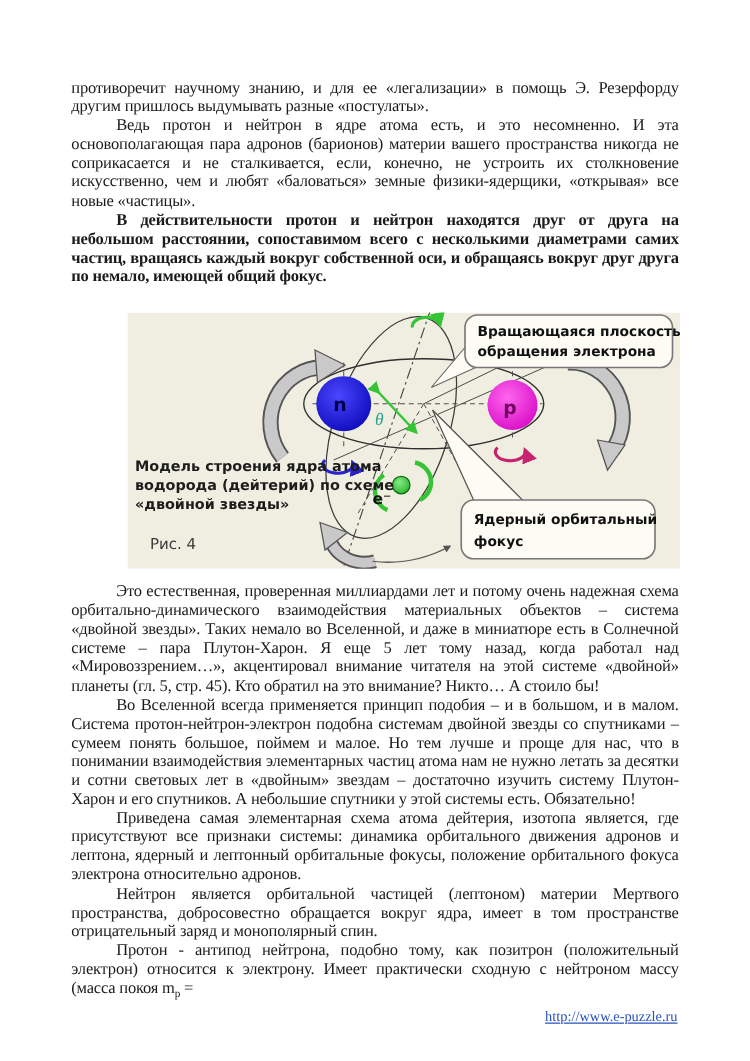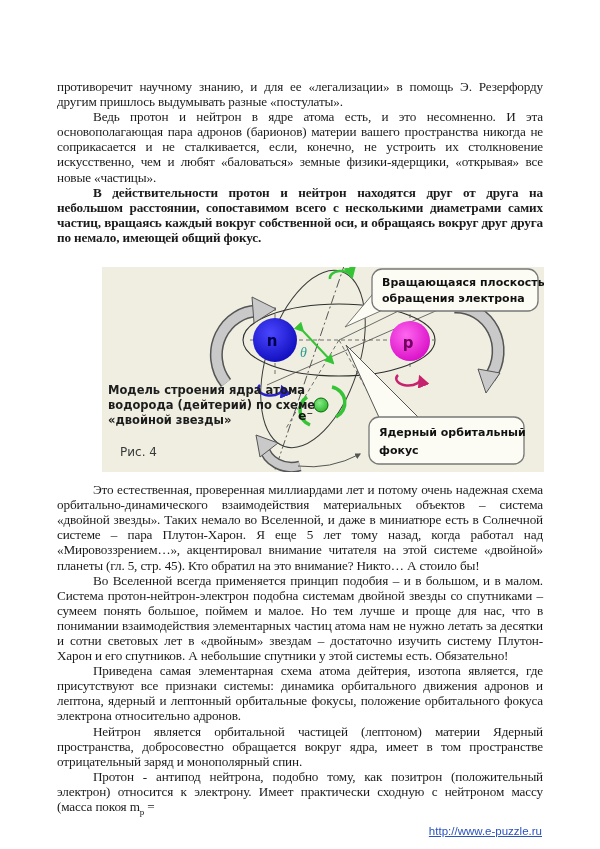--- a/index.html
+++ b/index.html
@@ -2,35 +2,35 @@
 <html><head>
 <meta charset="utf-8">
 <style>
   html,body { margin:0; padding:0; }
   body {
     width:600px; height:849px; overflow:hidden;
     background:#ffffff;
     font-family:"Liberation Serif", serif;
     color:#1b1b1b;
   }
-  .content { padding:79px 57px 0 57px; }
+  .content { padding:62px 57px 0 57px; }
   p.para {
     margin:0;
     font-size:13.2px;
     line-height:15.1px;
     letter-spacing:-0.15px;
     text-align:justify;
     text-indent:36px;
   }
   p.para.first { text-indent:0; }
   p.para.bold { font-weight:bold; }
   .figure-wrap { margin:22px 0 10px 45px; width:442px; height:205px; }
   .fig-sans { font-family:"DejaVu Sans", sans-serif; }
   .footer { text-align:right; margin-top:5px; padding-right:1px;
-            font-family:Liberation Sans, sans-serif; font-size:11.5px; }
+            font-family:Liberation Serif, serif; font-size:11.5px; }
   .footer a { color:#2a52be; text-decoration:underline; cursor:pointer; }
   sub { font-size:9px; }
 </style>
 </head>
 <body>
 
 <div class="content">
 
   <p class="para first">противоречит научному знанию, и для ее «легализации» в помощь Э. Резерфорду другим пришлось выдумывать разные «постулаты».</p>
   <p class="para">Ведь протон и нейтрон в ядре атома есть, и это несомненно. И эта основополагающая пара адронов (барионов) материи вашего пространства никогда не соприкасается и не сталкивается, если, конечно, не устроить их столкновение искусственно, чем и любят «баловаться» земные физики-ядерщики, «открывая» все новые «частицы».</p>
@@ -138,20 +138,20 @@
         <text x="6" y="142" class="fig-sans" font-size="11.5" font-weight="bold" fill="#1c1c1c">водорода (дейтерий) по схеме</text>
         <text x="6" y="157" class="fig-sans" font-size="11.5" font-weight="bold" fill="#1c1c1c">«двойной звезды»</text>
       </g>
       <text x="18" y="189" class="fig-sans" font-size="12" fill="#3a3a3a">Рис. 4</text>
     </svg>
   </div>
 
   <p class="para">Это естественная, проверенная миллиардами лет и потому очень надежная схема орбитально-динамического взаимодействия материальных объектов – система «двойной звезды». Таких немало во Вселенной, и даже в миниатюре есть в Солнечной системе – пара Плутон-Харон. Я еще 5 лет тому назад, когда работал над «Мировоззрением…», акцентировал внимание читателя на этой системе «двойной» планеты (гл. 5, стр. 45). Кто обратил на это внимание? Никто… А стоило бы!</p>
   <p class="para">Во Вселенной всегда применяется принцип подобия – и в большом, и в малом. Система протон-нейтрон-электрон подобна системам двойной звезды со спутниками – сумеем понять большое, поймем и малое. Но тем лучше и проще для нас, что в понимании взаимодействия элементарных частиц атома нам не нужно летать за десятки и сотни световых лет в «двойным» звездам – достаточно изучить систему Плутон-Харон и его спутников. А небольшие спутники у этой системы есть. Обязательно!</p>
   <p class="para">Приведена самая элементарная схема атома дейтерия, изотопа является, где присутствуют все признаки системы: динамика орбитального движения адронов и лептона, ядерный и лептонный орбитальные фокусы, положение орбитального фокуса электрона относительно адронов.</p>
-  <p class="para">Нейтрон является орбитальной частицей (лептоном) материи Ядерный пространства, добросовестно обращается вокруг ядра, имеет в том пространстве отрицательный заряд и монополярный спин.</p>
+  <p class="para">Нейтрон является орбитальной частицей (лептоном) материи Мертвого пространства, добросовестно обращается вокруг ядра, имеет в том пространстве отрицательный заряд и монополярный спин.</p>
   <p class="para"><span>Протон - антипод нейтрона, подобно тому, как позитрон (положительный электрон) относится к электрону. Имеет практически сходную с нейтроном массу (масса покоя m</span><sub>p</sub><span> =</span></p>
 
   <div class="footer">
     <a>http://www.e-puzzle.ru</a>
   </div>
 
 </div>
 
 </body></html>

